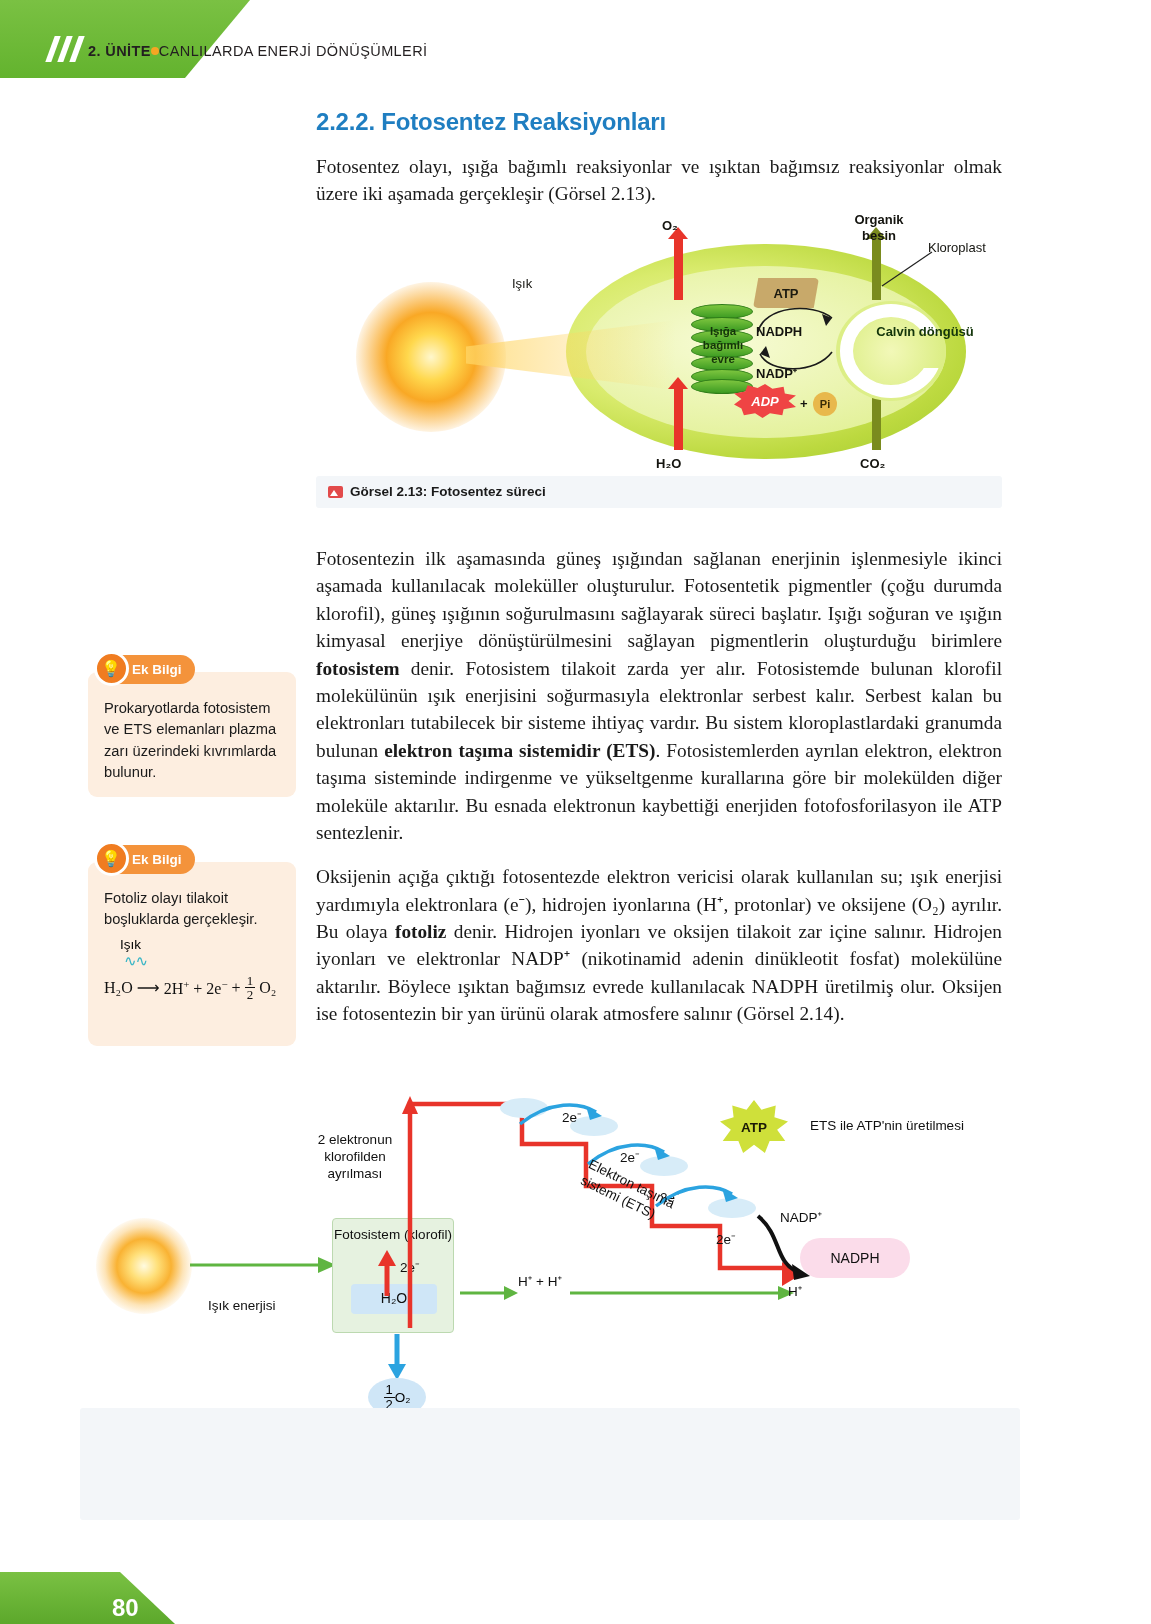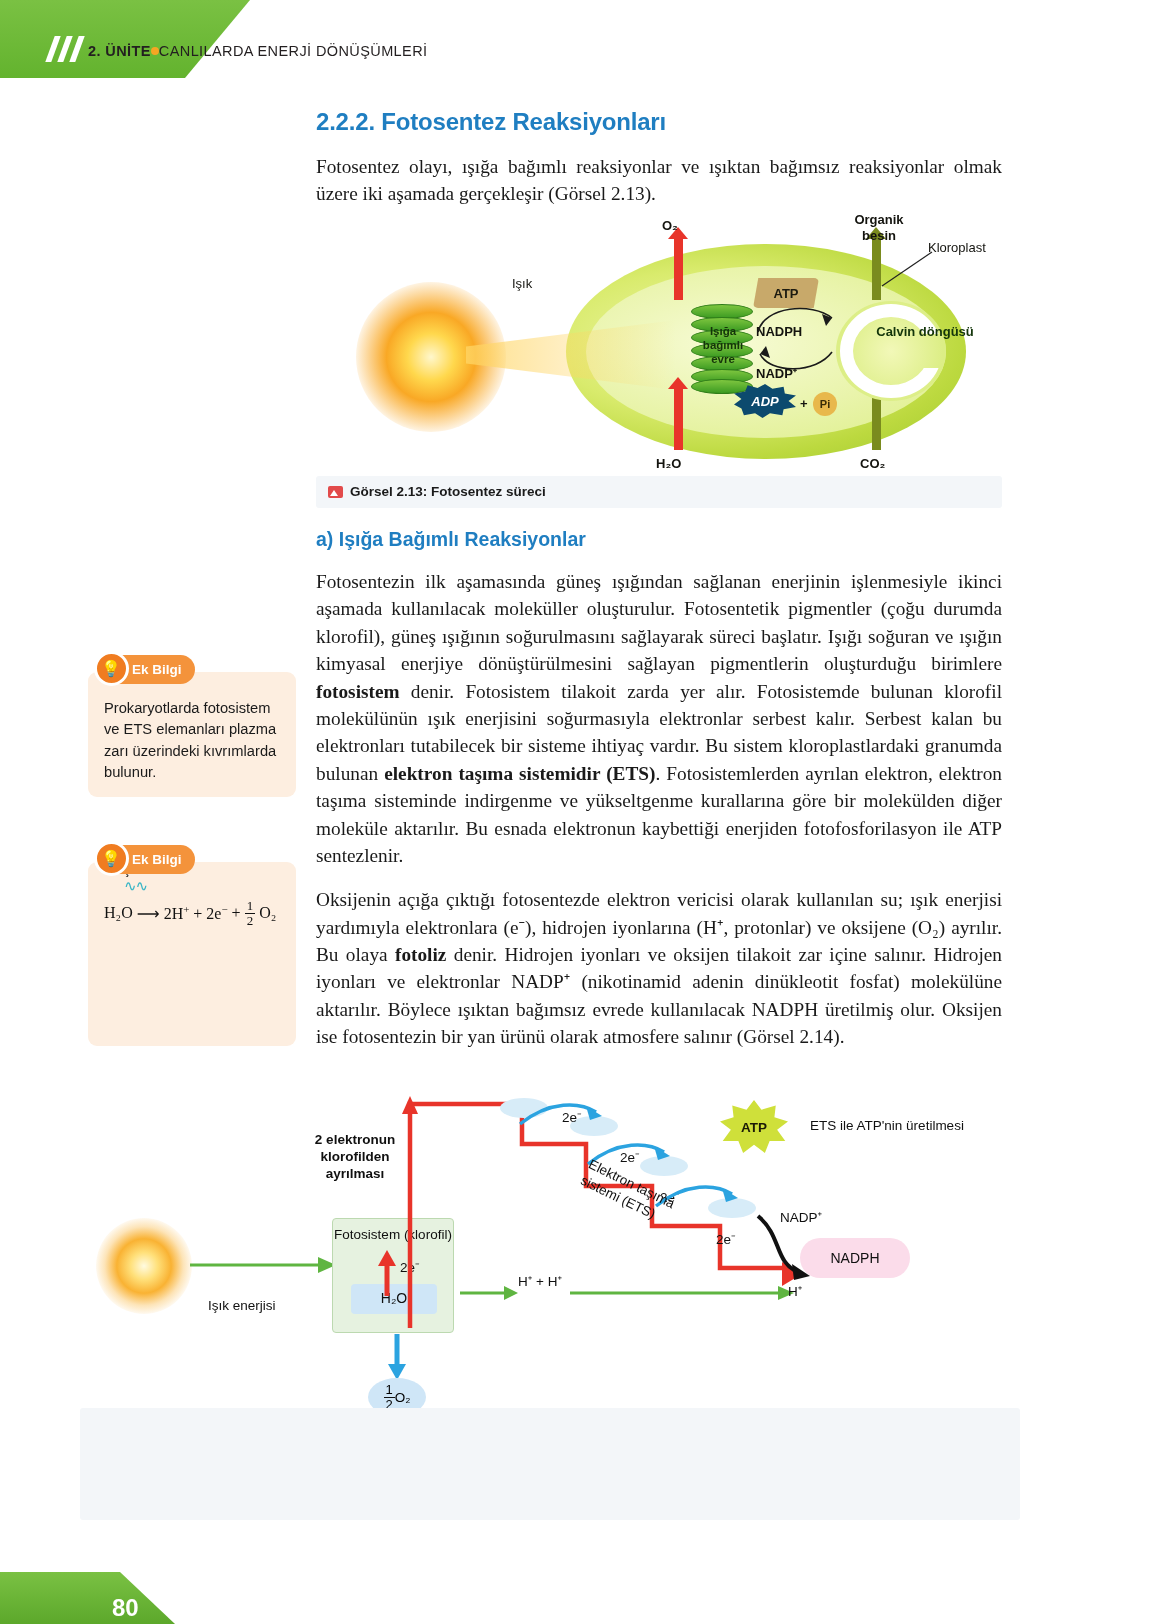--- a/index.html
+++ b/index.html
@@ -174,21 +174,21 @@
   .lbl.b { font-weight:bold; }
   .atp-badge {
     position:absolute; left:437px; top:62px; width:66px; height:30px;
     background:#c8a96a; border-radius:5px;
     clip-path: polygon(8% 0, 100% 0, 92% 100%, 0 100%);
     display:flex; align-items:center; justify-content:center;
     font-family:"Liberation Sans", sans-serif; font-size:13px; font-weight:bold; color:#1d1b10;
   }
   .adp-badge {
     position:absolute; left:418px; top:168px; width:62px; height:34px;
-    background:#0c4a6e;
+    background:#ef4444;
     clip-path: polygon(50% 0%, 62% 14%, 80% 8%, 82% 28%, 100% 34%, 88% 50%, 100% 68%, 80% 74%, 78% 92%, 58% 86%, 46% 100%, 34% 86%, 16% 92%, 12% 72%, 0 60%, 12% 44%, 0 28%, 18% 22%, 22% 4%, 38% 12%);
     display:flex; align-items:center; justify-content:center;
     font-family:"Liberation Sans", sans-serif; font-size:13px; font-style:italic;
     font-weight:bold; color:#ffffff;
   }
   .pi-badge {
     position:absolute; left:497px; top:176px; width:24px; height:24px;
     border-radius:50%; background:#e8b84c;
     display:flex; align-items:center; justify-content:center;
     font-family:"Liberation Sans", sans-serif; font-size:11px; font-weight:bold; color:#3a2c06;
@@ -365,21 +365,20 @@
 
   <div class="fig213-caption-box">
     <div class="fig-caption" style="position:absolute; left:12px; top:8px;">
       <span class="cap-icon"></span>
       <span>Görsel 2.13: Fotosentez süreci</span>
     </div>
   </div>
 </div>
 
 <div style="position:absolute; left:316px; top:528px; width:686px;">
-  <h3 class="sub-title">a) Işığa Bağımlı Reaksiyonlar</h3>
   <p class="body">
     <span>Fotosentezin ilk aşamasında güneş ışığından sağlanan enerjinin işlenmesiyle ikinci aşamada kullanılacak moleküller oluşturulur. Fotosentetik pigmentler (çoğu durumda klorofil), güneş ışığının soğurulmasını sağlayarak süreci başlatır. Işığı soğuran ve ışığın kimyasal enerjiye dönüştürülmesini sağlayan pigmentlerin oluşturduğu birimlere </span><b>fotosistem</b><span> denir. Fotosistem tilakoit zarda yer alır. Fotosistemde bulunan klorofil molekülünün ışık enerjisini soğurmasıyla elektronlar serbest kalır. Serbest kalan bu elektronları tutabilecek bir sisteme ihtiyaç vardır. Bu sistem kloroplastlardaki granumda bulunan </span><b>elektron taşıma sistemidir (ETS)</b><span>. Fotosistemlerden ayrılan elektron, elektron taşıma sisteminde indirgenme ve yükseltgenme kurallarına göre bir molekülden diğer moleküle aktarılır. Bu esnada elektronun kaybettiği enerjiden fotofosforilasyon ile ATP sentezlenir.</span>
   </p>
   <p class="body">
     <span>Oksijenin açığa çıktığı fotosentezde elektron vericisi olarak kullanılan su; ışık enerjisi yardımıyla elektronlara (e⁻), hidrojen iyonlarına (H⁺, protonlar) ve oksijene (O₂) ayrılır. Bu olaya </span><b>fotoliz</b><span> denir. Hidrojen iyonları ve oksijen tilakoit zar içine salınır. Hidrojen iyonları ve elektronlar NADP⁺ (nikotinamid adenin dinükleotit fosfat) molekülüne aktarılır. Böylece ışıktan bağımsız evrede kullanılacak NADPH üretilmiş olur. Oksijen ise fotosentezin bir yan ürünü olarak atmosfere salınır (Görsel 2.14).</span>
   </p>
 </div>
 
 <div class="ekbilgi" style="top:672px;">
   <div class="ek-tab">
@@ -387,20 +386,21 @@
     <span>Ek Bilgi</span>
   </div>
   <div class="ek-body">Prokaryotlarda fotosistem ve ETS elemanları plazma zarı üzerindeki kıvrımlarda bulunur.</div>
 </div>
 
 <div class="ekbilgi" style="top:862px; height:184px;">
   <div class="ek-tab">
     <span class="bulb">💡</span>
     <span>Ek Bilgi</span>
   </div>
+  <div class="ek-body" style="padding-bottom:6px;">Fotoliz olayı tilakoit boşluklarda gerçekleşir.</div>
   <div style="padding:0 16px;">
     <div style="font-family:'Liberation Sans',sans-serif;font-size:13.5px;margin-left:16px;">Işık</div>
     <div class="zigzag" style="margin-left:20px;">∿∿</div>
     <div class="formula">
       <span>H₂O</span>
       <span>⟶</span>
       <span><span>2H</span><sup>+</sup></span>
       <span><span>+ 2e</span><sup>−</sup></span>
       <span>+</span>
       <span class="frac">
@@ -415,21 +415,21 @@
 <div class="fig214">
 
   <div class="sun2"></div>
 
   <svg style="position:absolute;left:110px;top:160px;width:150px;height:30px;">
     <line x1="0" y1="15" x2="130" y2="15" stroke="#5fb541" stroke-width="3"></line>
     <polygon points="146,15 128,7 128,23" fill="#5fb541"></polygon>
   </svg>
   <div class="diag-label" style="left:128px; top:208px;">Işık enerjisi</div>
 
-  <div class="diag-label" style="left:225px; top:42px; width:100px; text-align:center; line-height:1.25;font-weight:bold;">2 elektronun klorofilden ayrılması</div>
+  <div class="diag-label" style="left:225px; top:42px; width:100px; text-align:center; line-height:1.25;">2 elektronun klorofilden ayrılması</div>
 
   <div class="photosystem-box">
     <span>Fotosistem (klorofil)</span>
     <div class="h2o-box">H₂O</div>
   </div>
 
   <svg style="position:absolute;left:296px;top:160px;width:22px;height:46px;">
     <line x1="11" y1="46" x2="11" y2="14" stroke="#e8342a" stroke-width="5"></line>
     <polygon points="11,0 2,16 20,16" fill="#e8342a"></polygon>
   </svg>

